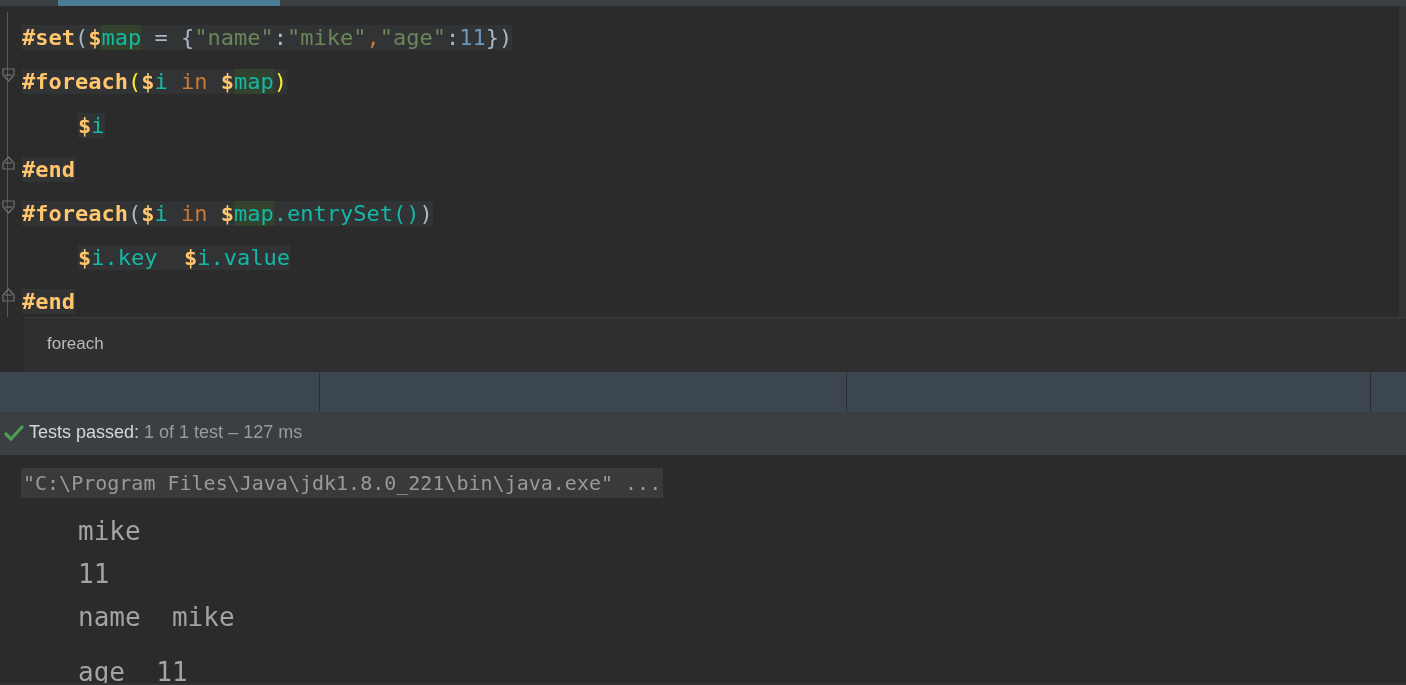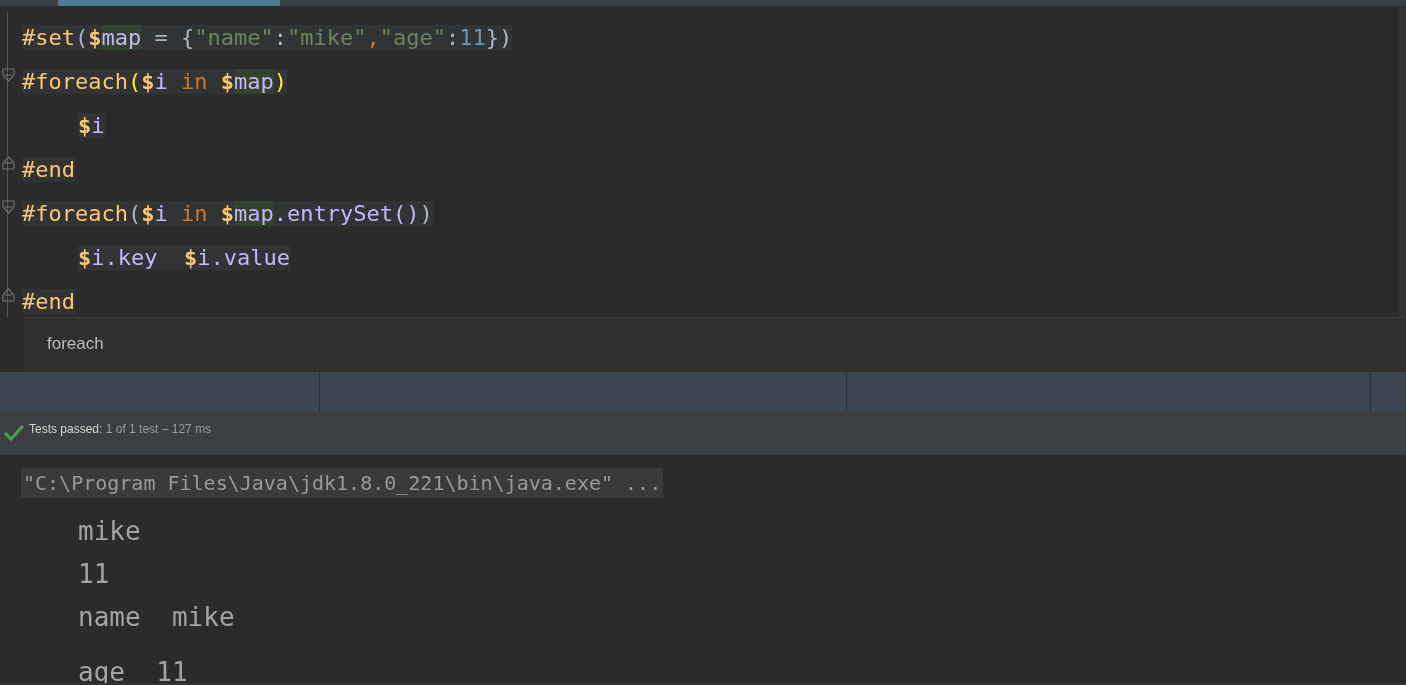--- a/index.html
+++ b/index.html
@@ -54,24 +54,24 @@
     position: absolute;
     left: 22px;
     height: 44px;
     line-height: 44px;
     white-space: pre;
     font-family: "DejaVu Sans Mono", monospace;
     font-size: 22px;
     letter-spacing: 0px;
   }
   .tokenbg { background: #313335; }
-  .k-directive { color: #ffc66d; }
+  .k-directive { color: #ffc66d; font-weight: bold; }
   .k-paren     { color: #a9b7c6; }
   .k-var-sigil { color: #ffc66d; font-weight: bold; }
-  .k-var-name  { color: #c4b5fd; }
+  .k-var-name  { color: #14b8a6; }
   .k-kw-in     { color: #cc7832; }
   .k-string    { color: #6a8759; }
   .k-number    { color: #6897bb; }
   .k-punct     { color: #a9b7c6; }
   .k-brace-hl  { color: #ffef28; }
   .hl-green    { background: #32422d; }
 
   
   .breadcrumb-bar {
     position: absolute;
@@ -112,21 +112,21 @@
   }
   .check-icon {
     position: absolute;
     left: 4px; top: 424px;
     width: 20px; height: 20px;
   }
   .test-text {
     position: absolute;
     left: 29px; top: 422px;
     font-family: "Liberation Sans", sans-serif;
-    font-size: 12px;
+    font-size: 18px;
     white-space: pre;
   }
   .t-strong { color: #d6d6d6; }
   .t-dim    { color: #9a9a9a; }
 
   
   .console {
     position: absolute;
     left: 0; top: 455px;
     width: 1406px; height: 230px;

